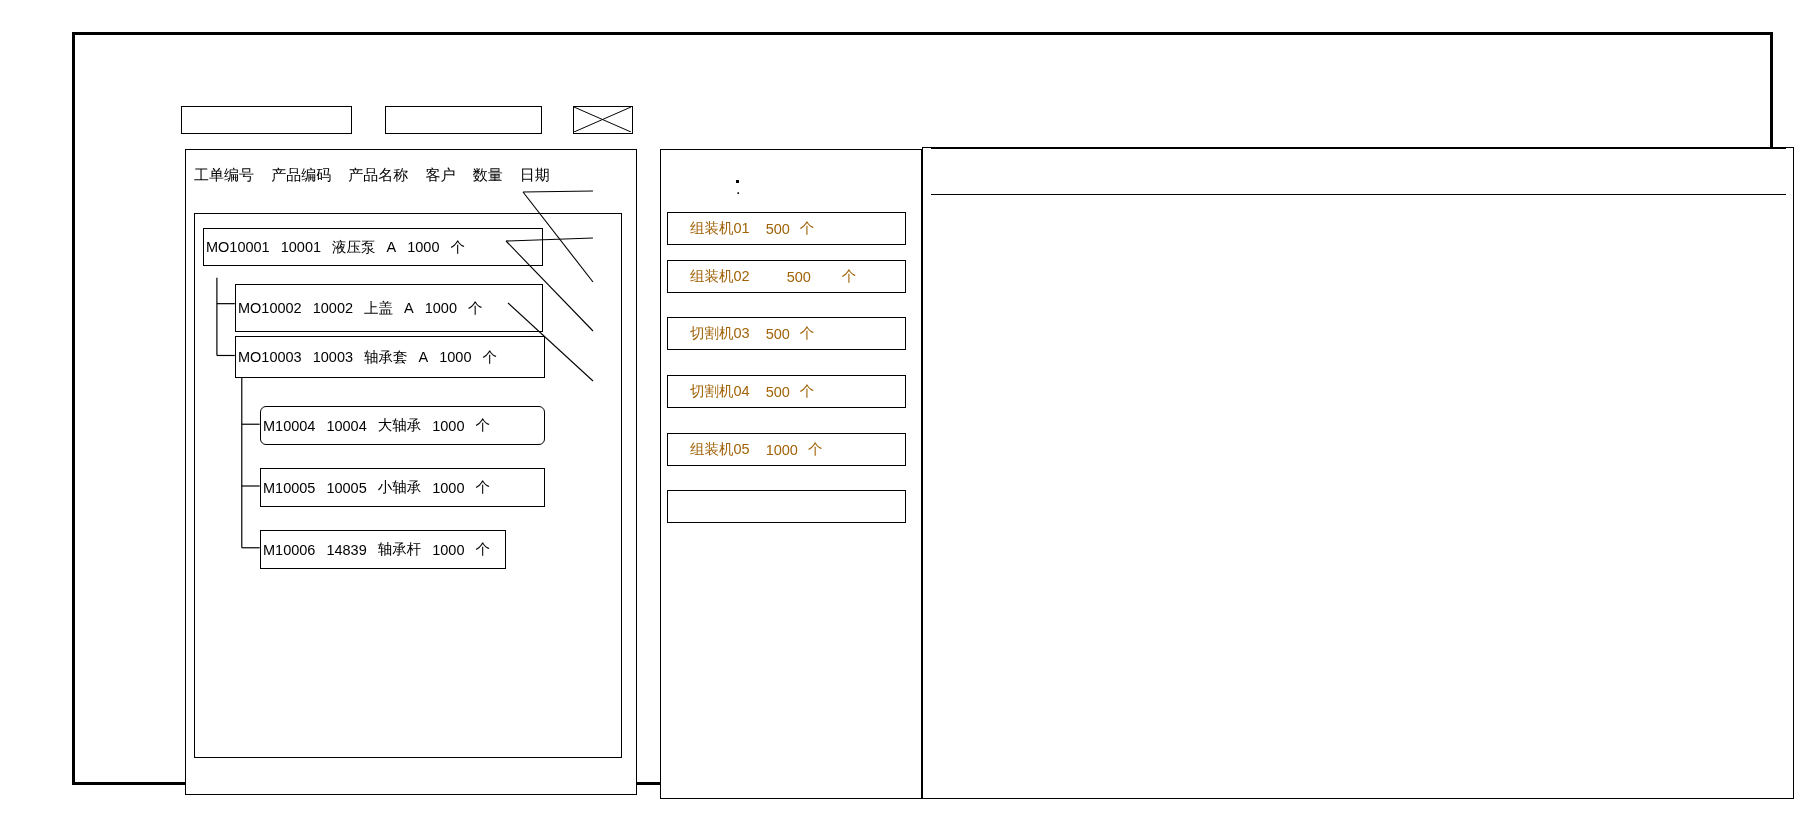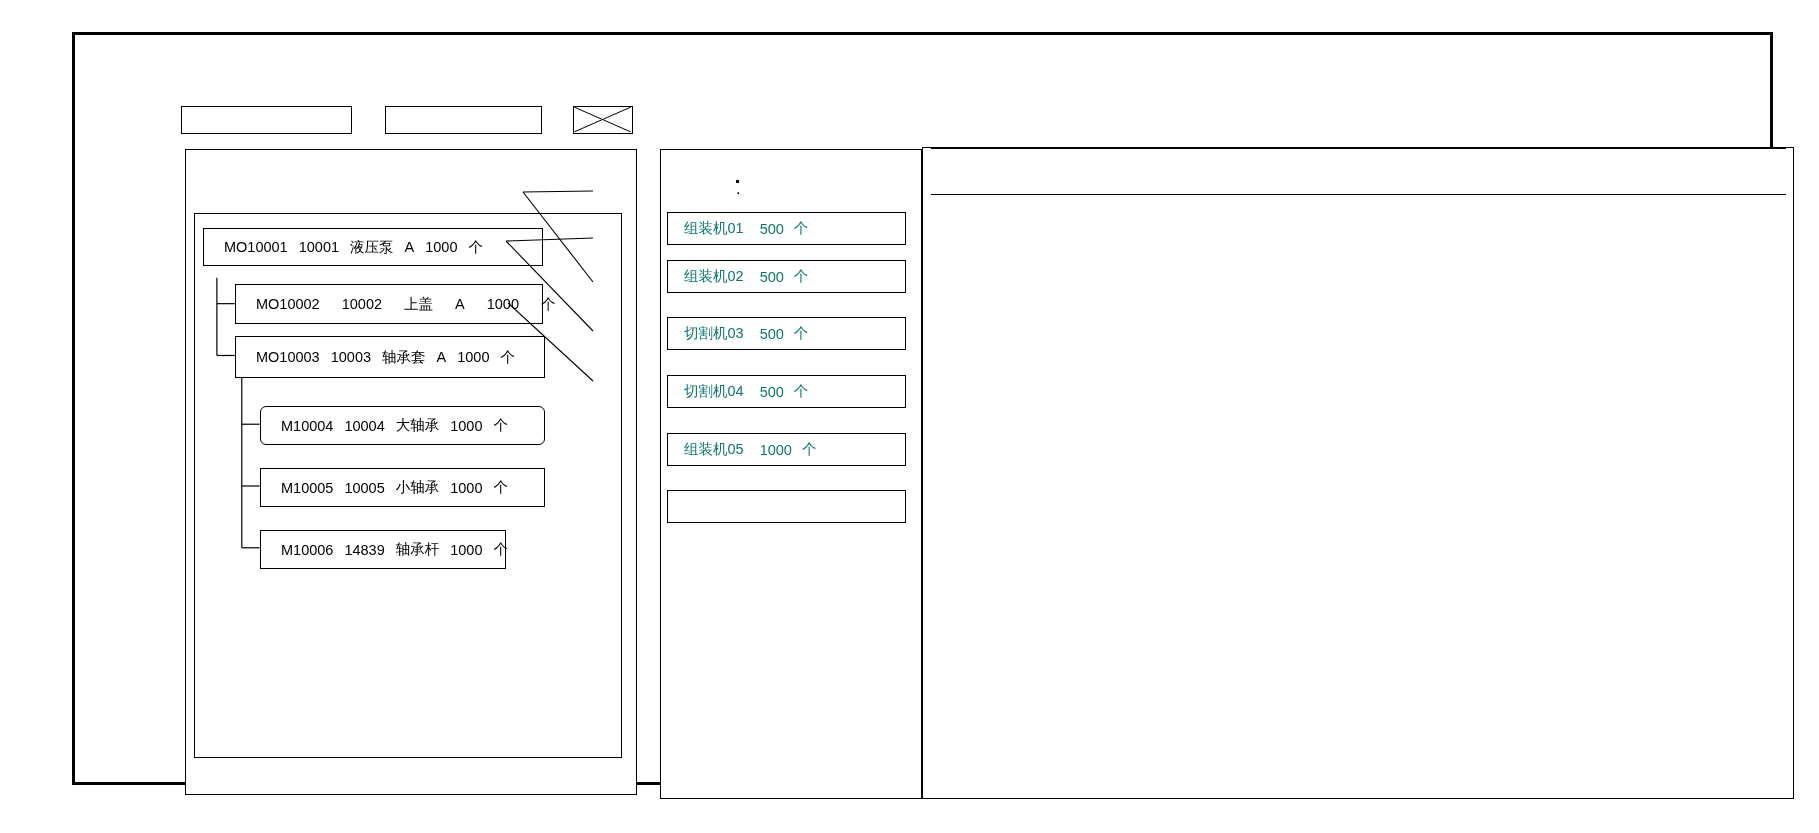--- a/index.html
+++ b/index.html
@@ -105,21 +105,21 @@
   }
   .tree-row {
     position: absolute;
     border: 1.2px solid #000000;
     box-sizing: border-box;
     background: #ffffff;
     font-size: 14.5px;
     white-space: nowrap;
     display: flex;
     align-items: center;
-    padding-left: 20px;
+    padding-left: 2px;
     color: #000;
   }
   .tree-row .cell { margin-right: 11px; }
   .tree-row .cell:last-child { margin-right: 0; }
 
   
   #tree-connectors {
     position: absolute;
     left: 0; top: 0;
     width: 100%;
@@ -140,23 +140,23 @@
     position: absolute;
     left: 6px;
     width: 239px;
     height: 33px;
     border: 1.2px solid #000000;
     box-sizing: border-box;
     background: #ffffff;
     font-size: 14.5px;
     display: flex;
     align-items: center;
-    padding-left: 16px;
+    padding-left: 22px;
     white-space: nowrap;
-    color: #0f766e;
+    color: #a16207;
   }
   .machine-row .m-name { margin-right: 16px; }
   .machine-row .m-qty  { margin-right: 10px; }
 
   
   #right-grid-header-rule {
     position: absolute;
     left: 8px;
     top: 46px;
     width: 855px;
@@ -195,20 +195,28 @@
       <div id="toolbar-image-placeholder">
         <svg width="57" height="25" viewBox="0 0 57 25">
           <line x1="0" y1="0" x2="57" y2="25" stroke="#000" stroke-width="1"></line>
           <line x1="57" y1="0" x2="0" y2="25" stroke="#000" stroke-width="1"></line>
         </svg>
       </div>
     </div>
 
     <div class="panel" id="left-panel">
 
+      <div id="tree-columns">
+        <span class="col-head">工单编号</span>
+        <span class="col-head">产品编码</span>
+        <span class="col-head">产品名称</span>
+        <span class="col-head">客户</span>
+        <span class="col-head">数量</span>
+        <span class="col-head">日期</span>
+      </div>
 
       <div id="tree-box">
 
         <svg id="tree-connectors" viewBox="0 0 428 545" preserveAspectRatio="none">
 
           <path d="M 22 64 L 22 142" stroke="#000" stroke-width="1.2" fill="none"></path>
           <path d="M 22 90 L 40 90" stroke="#000" stroke-width="1.2" fill="none"></path>
           <path d="M 22 142 L 40 142" stroke="#000" stroke-width="1.2" fill="none"></path>
 
           <path d="M 47 160 L 47 335" stroke="#000" stroke-width="1.2" fill="none"></path>
@@ -219,21 +227,21 @@
 
         <div class="tree-row" style="left:8px; top:14px; width:340px; height:38px;">
           <span class="cell">MO10001</span>
           <span class="cell">10001</span>
           <span class="cell">液压泵</span>
           <span class="cell">A</span>
           <span class="cell">1000</span>
           <span class="cell">个</span>
         </div>
 
-        <div class="tree-row" style="left:40px; top:70px; width:308px; height:40px;gap:11px;">
+        <div class="tree-row" style="left:40px; top:70px; width:308px; height:48px;">
           <span class="cell">MO10002</span>
           <span class="cell">10002</span>
           <span class="cell">上盖</span>
           <span class="cell">A</span>
           <span class="cell">1000</span>
           <span class="cell">个</span>
         </div>
 
         <div class="tree-row" style="left:40px; top:122px; width:310px; height:42px;">
           <span class="cell">MO10003</span>
@@ -274,21 +282,21 @@
     <div class="panel" id="middle-panel">
 
       <div id="middle-dot">.</div>
 
       <div class="machine-row" style="top:62px;">
         <span class="m-name">组装机01</span>
         <span class="m-qty">500</span>
         <span class="m-unit">个</span>
       </div>
 
-      <div class="machine-row" style="top:110px;">
+      <div class="machine-row" style="top:110px;gap:21px;">
         <span class="m-name">组装机02</span>
         <span class="m-qty">500</span>
         <span class="m-unit">个</span>
       </div>
 
       <div class="machine-row" style="top:167px;">
         <span class="m-name">切割机03</span>
         <span class="m-qty">500</span>
         <span class="m-unit">个</span>
       </div>

